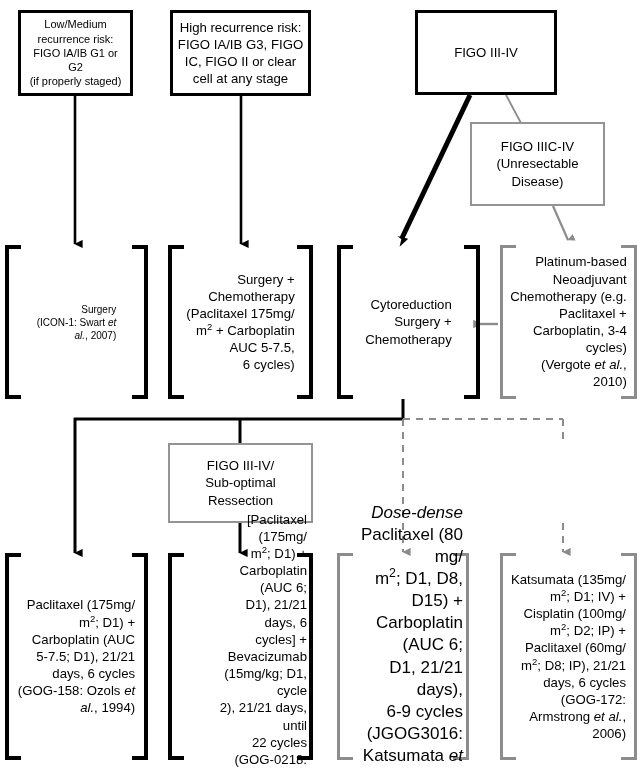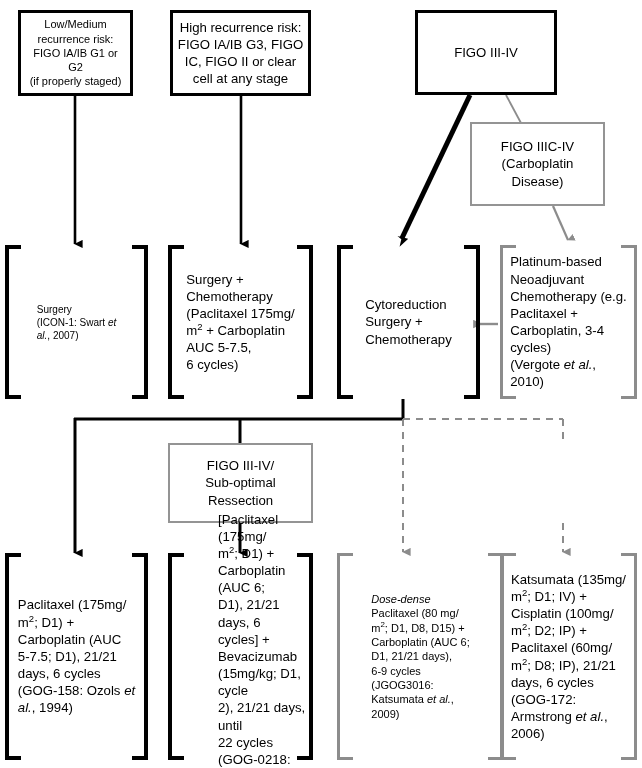--- a/index.html
+++ b/index.html
@@ -31,21 +31,21 @@
   .rect.black{border:3px solid #000;}
   .rect.gray{border:2px solid #949494;}
 
   
   .brk{
     position:absolute;
     box-sizing:border-box;
     display:flex;
     align-items:center;
     justify-content:center;
-    text-align:left;
+    text-align:right;
     line-height:1.30;
     color:#000;
   }
   .brk .txt{padding:0 6px;white-space:pre-line;position:relative;z-index:2;}
   .brk .bk{position:absolute;box-sizing:border-box;}
   .brk .bk.l{left:0;top:0;bottom:0;width:16px;}
   .brk .bk.r{right:0;top:0;bottom:0;width:16px;}
   .brk.black .bk.l{border-left:4px solid #000;border-top:4px solid #000;border-bottom:4px solid #000;}
   .brk.black .bk.r{border-right:4px solid #000;border-top:4px solid #000;border-bottom:4px solid #000;}
   .brk.gray .bk.l{border-left:3px solid #8c8c8c;border-top:3px solid #8c8c8c;border-bottom:3px solid #8c8c8c;}
@@ -125,21 +125,21 @@
 IC, FIGO II or clear
 cell at any stage</span>
   </div>
 
   <div class="rect black" style="left:415px;top:10px;width:142px;height:85px;font-size:13.2px;">
     <span class="txt">FIGO III-IV</span>
   </div>
 
   <div class="rect gray" style="left:470px;top:122px;width:135px;height:84px;font-size:13.2px;">
     <span class="txt">FIGO IIIC-IV
-(Carboplatin
+(Unresectable
 Disease)</span>
   </div>
 
   <div class="brk black" style="left:5px;top:245px;width:143px;height:154px;font-size:10px;">
     <span class="bk l"></span>
     <span class="bk r"></span>
     <span class="txt"><span>Surgery</span><br><span>(ICON-1: Swart </span><span class="i">et</span><br><span class="i">al.</span><span>, 2007)</span></span>
   </div>
 
   <div class="brk black" style="left:168px;top:245px;width:145px;height:154px;font-size:13.2px;">
@@ -201,21 +201,21 @@
 D1), 21/21 days, 6
 cycles] +
 Bevacizumab
 (15mg/kg; D1, cycle
 2), 21/21 days, until
 22 cycles
 (GOG-0218: Burger
 </span><span class="i">et al</span><span>, 2011)</span></span>
   </div>
 
-  <div class="brk gray" style="left:337px;top:553px;width:167px;height:207px;font-size:11px;">
+  <div class="brk gray" style="left:337px;top:553px;width:132px;height:207px;font-size:17px;">
     <span class="bk l"></span>
     <span class="bk r"></span>
     <span class="txt"><span class="i">Dose-dense</span><span style="white-space:pre-line">
 Paclitaxel (80 mg/
 m</span><sup>2</sup><span style="white-space:pre-line">; D1, D8, D15) +
 Carboplatin (AUC 6;
 D1, 21/21 days),
 6-9 cycles
 (JGOG3016:
 Katsumata </span><span class="i">et al.</span><span style="white-space:pre-line">,

